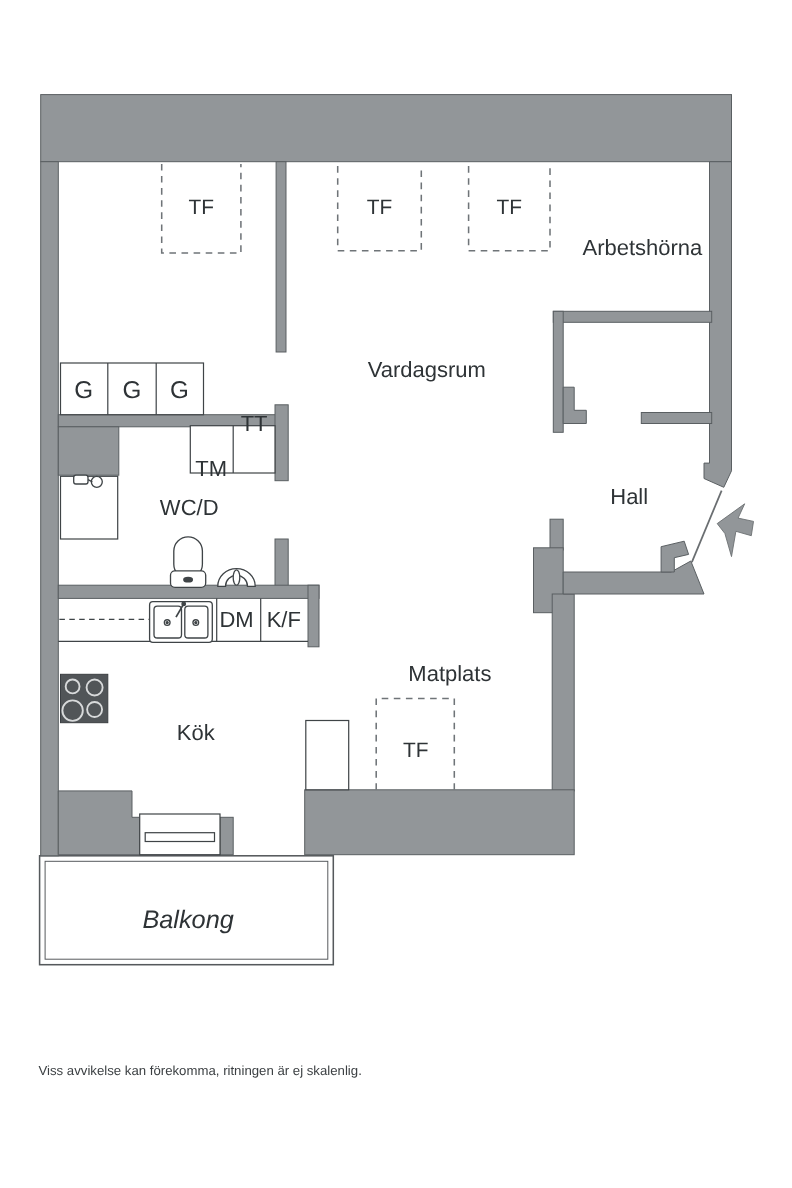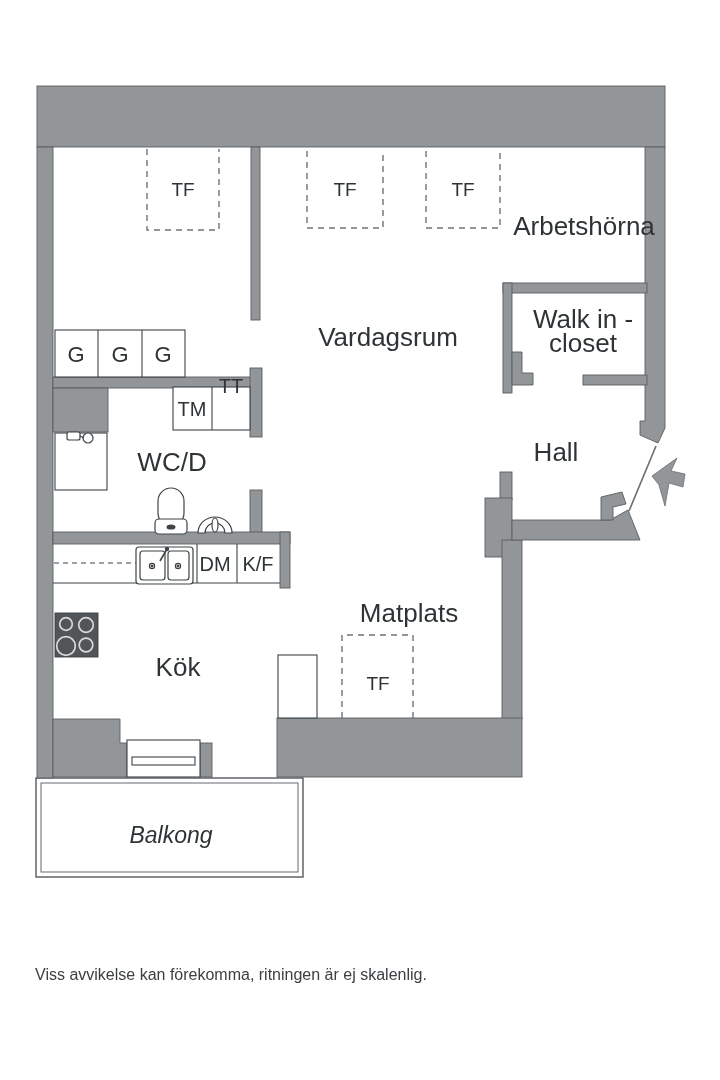--- a/index.html
+++ b/index.html
@@ -5,29 +5,29 @@
   html,body{margin:0;padding:0;background:#ffffff;}
   #stage{
     position:relative;width:720px;height:1080px;background:#ffffff;overflow:hidden;
     font-family:"Liberation Sans","DejaVu Sans",sans-serif;color:#2e3336;
   }
   #plan-svg{position:absolute;left:0;top:0;}
   .lbl{
     position:absolute;transform:translate(-50%,-50%);
     white-space:nowrap;color:#2e3336;line-height:1.1;text-align:center;
   }
-  .room{font-size:26px;}
+  .room{font-size:20px;}
   .small{font-size:19px;}
   .mid{font-size:20px;}
   .gsize{font-size:22px;}
   .balc{font-size:23px;font-style:italic;}
   .two-line{line-height:24px;}
   #disclaimer{
     position:absolute;left:35px;top:966px;transform:none;
-    font-size:16px;color:#3c4043;white-space:nowrap;text-align:right;
+    font-size:12px;color:#3c4043;white-space:nowrap;text-align:right;
   }
 </style>
 </head>
 <body>
 
 <div id="stage">
 
   <svg id="plan-svg" width="720" height="1080" viewBox="0 0 720 1080">
 
     <g fill="#ffffff" stroke="#55595c">
@@ -153,33 +153,29 @@
         <rect x="132" y="757" width="63" height="8"></rect>
       </g>
     </g>
   </svg>
 
   <div class="lbl small" style="left:183px;top:190px">TF</div>
   <div class="lbl small" style="left:345px;top:190px">TF</div>
   <div class="lbl small" style="left:463px;top:190px">TF</div>
   <div class="lbl room" style="left:584px;top:226px">Arbetshörna</div>
 
-  <div class="lbl room two-line" style="left:583px;top:331px">
-    <div>Walk in -</div>
-    <div>closet</div>
-  </div>
 
   <div class="lbl room" style="left:388px;top:337px">Vardagsrum</div>
-  <div class="lbl room" style="left:556px;top:452px">Hall</div>
+  <div class="lbl room" style="left:572px;top:452px">Hall</div>
 
   <div class="lbl gsize" style="left:76px;top:355px">G</div>
   <div class="lbl gsize" style="left:120px;top:355px">G</div>
   <div class="lbl gsize" style="left:163px;top:355px">G</div>
 
-  <div class="lbl mid" style="left:192px;top:409px">TM</div>
+  <div class="lbl mid" style="left:192px;top:427px">TM</div>
   <div class="lbl mid" style="left:231px;top:386px">TT</div>
 
   <div class="lbl room" style="left:172px;top:462px">WC/D</div>
 
   <div class="lbl mid" style="left:215px;top:564px">DM</div>
   <div class="lbl mid" style="left:258px;top:564px">K/F</div>
 
   <div class="lbl room" style="left:409px;top:613px">Matplats</div>
   <div class="lbl small" style="left:378px;top:684px">TF</div>
   <div class="lbl room" style="left:178px;top:667px">Kök</div>

